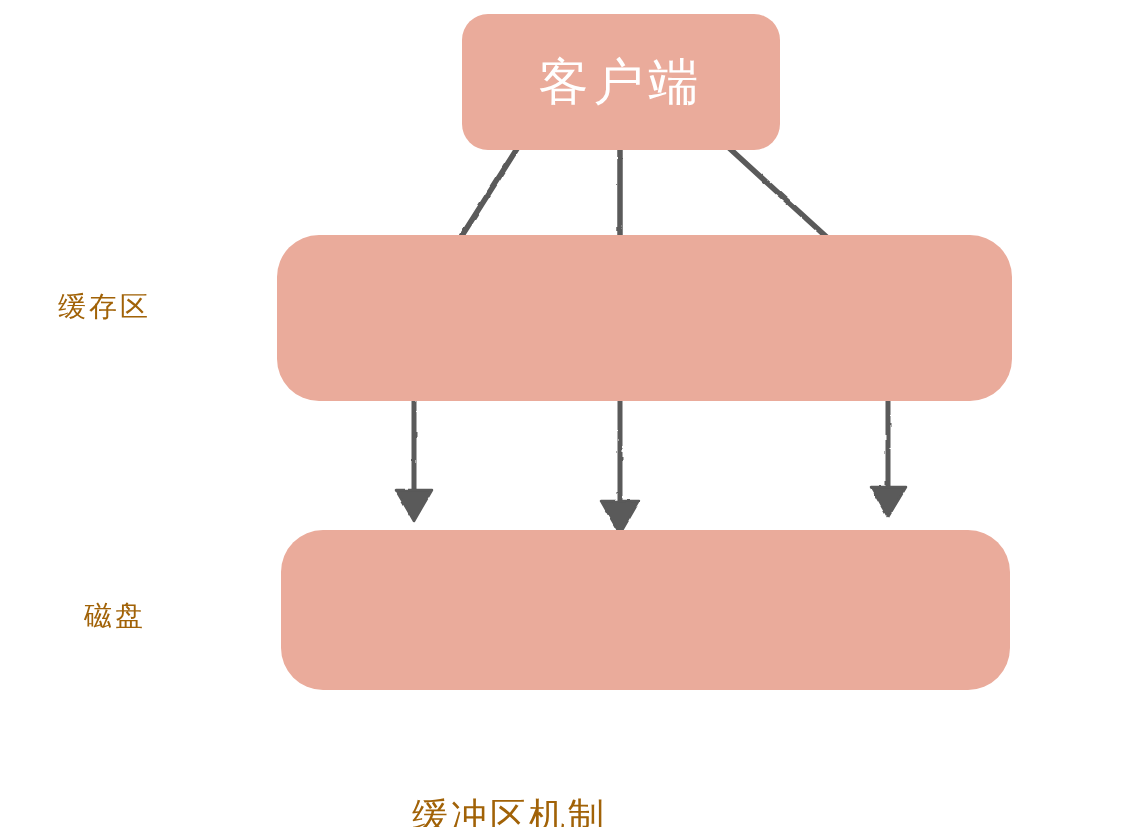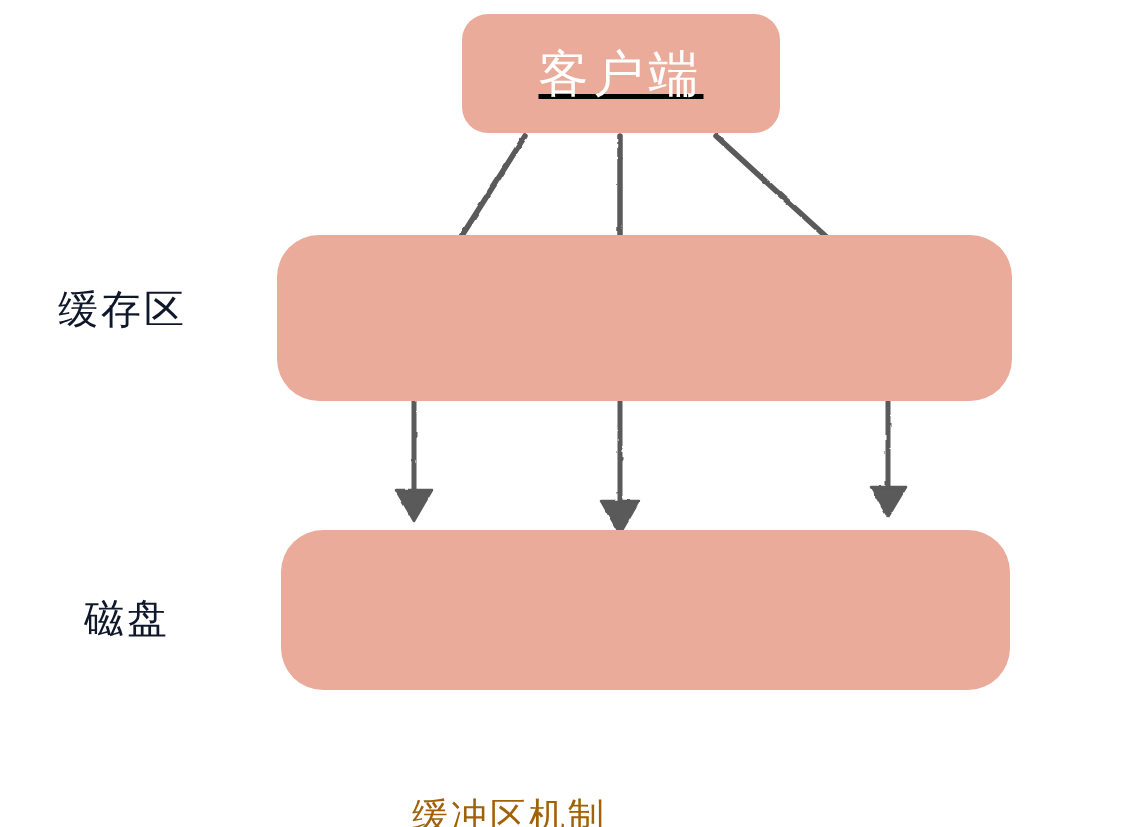--- a/index.html
+++ b/index.html
@@ -32,23 +32,22 @@
   }
   .white-slot {
     position: absolute;
     background: #ffffff;
     box-sizing: border-box;
   }
   #client-box {
     left: 462px;
     top: 14px;
     width: 318px;
-    height: 119px;
+    height: 136px;
     border-radius: 26px;
-    text-decoration: underline;
   }
   #client-label {
     color: #ffffff;
     font-size: 50px;
     font-weight: 400;
     letter-spacing: 5px;
     line-height: 1;
     font-family: "DejaVu Sans", "Liberation Sans", sans-serif;
     user-select: none;
   }
@@ -65,25 +64,25 @@
     width: 729px;
     height: 160px;
     border-radius: 42px;
   }
   #cache-slot-1 { left: 361px; top: 300px; width: 113px; height: 72px; border-radius: 20px; }
   #cache-slot-2 { left: 566px; top: 296px; width: 110px; height: 70px; border-radius: 20px; }
   #cache-slot-3 { left: 836px; top: 293px; width: 110px; height: 72px; border-radius: 20px; }
 
   .side-label {
     position: absolute;
-    color: #0f172a;
-    font-size: 40px;
+    color: #a16207;
+    font-size: 28px;
     letter-spacing: 3px;
     line-height: 1;
-    font-family: Liberation Mono, monospace;
+    font-family: Liberation Serif, serif;
     white-space: nowrap;
     user-select: none;
   }
   #cache-label { left: 58px; top: 293px; }
   #disk-label  { left: 84px; top: 602px; text-align: center; }
 
   #figure-caption {
     position: absolute;
     left: 0;
     top: 766px;

